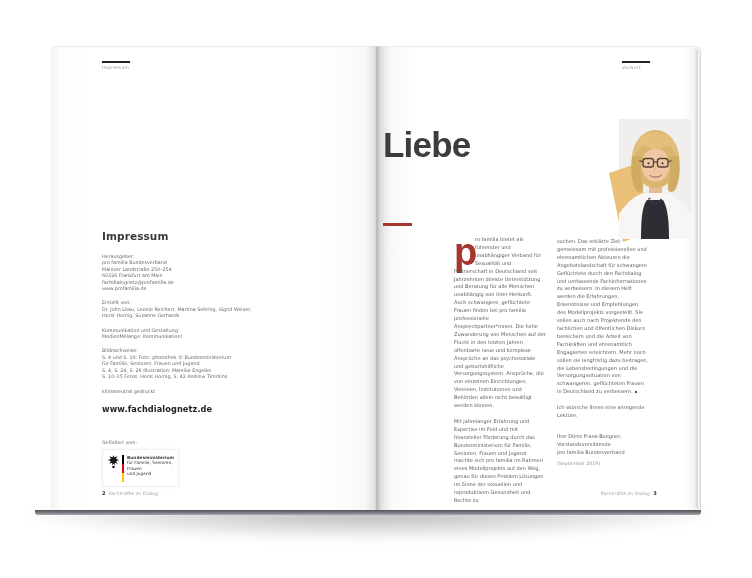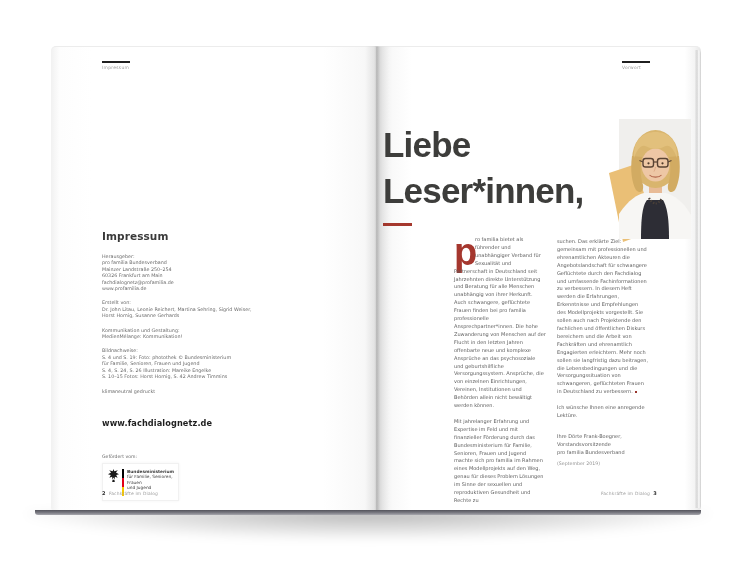--- a/index.html
+++ b/index.html
@@ -35,21 +35,21 @@
   .runhead .lbl { margin-top:2px; font-size:4.4px; color:#9a9a9a; letter-spacing:0.3px; }
   .foot { position:absolute; top:443px; font-size:4.4px; color:#9b9b9b; letter-spacing:0.2px; }
   .foot b { color:#2e2e2e; font-size:5px; }
 
   
   .imp-wrap { position:absolute; left:51px; top:183px; width:230px; color:#6a6a6a; }
   .imp-title { font-size:10.5px; font-weight:bold; color:#3a3a3a; margin-bottom:12px; letter-spacing:0.1px; }
   .imp-block { margin-bottom:8px; font-size:4.8px; line-height:6.4px; }
   .imp-block div { min-height:6.4px; }
   .imp-climate { margin-top:5px; font-size:4.8px; }
-  .imp-site { margin-top:24px; font-size:8.2px; font-weight:bold; color:#1f1f1f; letter-spacing:0.1px; }
+  .imp-site { margin-top:10px; font-size:8.2px; font-weight:bold; color:#1f1f1f; letter-spacing:0.1px; }
   .funding { margin-top:26px; font-size:4.6px; }
   .logo-box { margin-top:4px; width:77px; height:38px; background:#ffffff; border:0.5px solid #f1f1f1;
       box-shadow:0 0 3px rgba(0,0,0,0.05); display:flex; align-items:flex-start; padding:5px 4px 0 4px; }
   .eagle { width:13px; height:14px; flex:0 0 auto; margin-top:0.5px; }
   .flagbar { width:2px; height:27px; margin:0 3px 0 2px; display:flex; flex-direction:column; flex:0 0 auto; }
   .flagbar i { display:block; width:2px; height:9px; }
   .ministry { font-size:4.3px; line-height:5.5px; color:#3b3b3b; }
   .ministry .b1 { font-weight:bold; }
 
   
@@ -147,21 +147,20 @@
 
   <div class="page page-right">
 
     <div class="runhead" style="left:246px; top:14px;">
       <div class="rule"></div>
       <div class="lbl">Vorwort</div>
     </div>
 
     <div class="headline">
       <div>Liebe</div>
-      <div>Leser*innen,</div>
     </div>
     <div class="head-rule"></div>
 
     <svg class="photo-svg" viewBox="0 0 95 132">
       <defs>
         <clipPath id="photoClip">
             <rect x="20" y="8" width="72" height="120"></rect>
           </clipPath>
       </defs>
       <rect x="20" y="8" width="72" height="120" fill="#f0efed"></rect>

